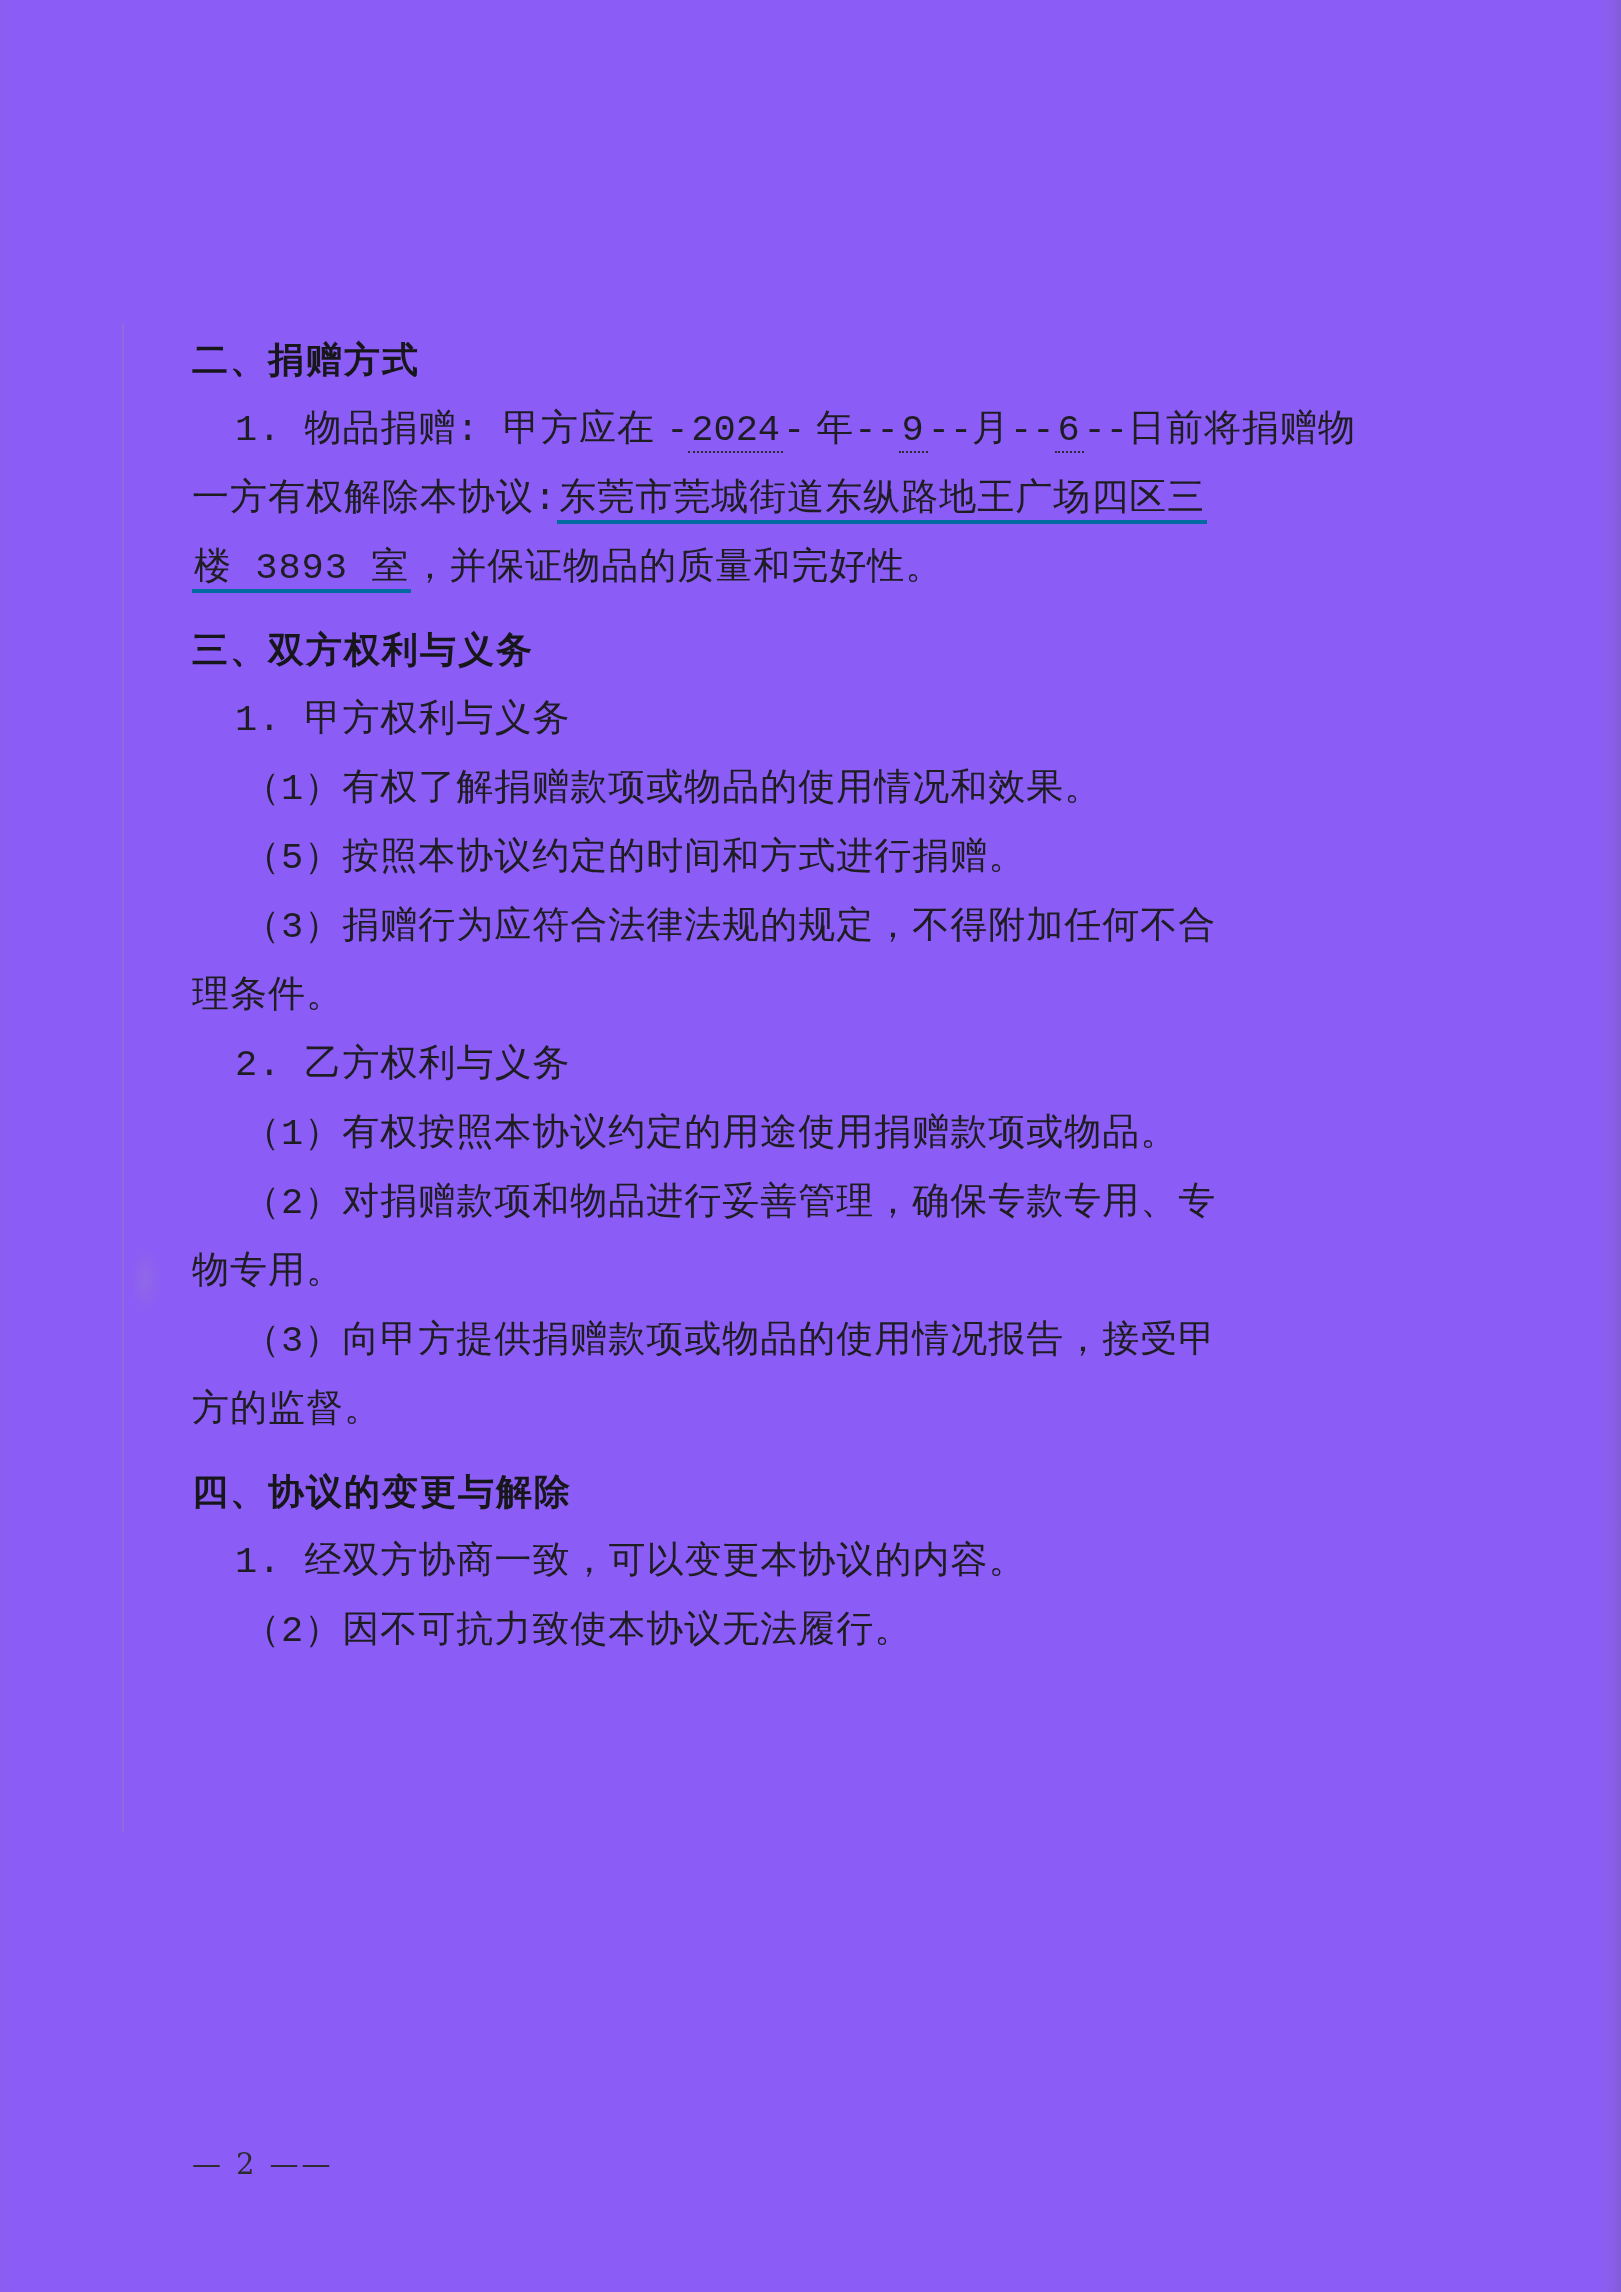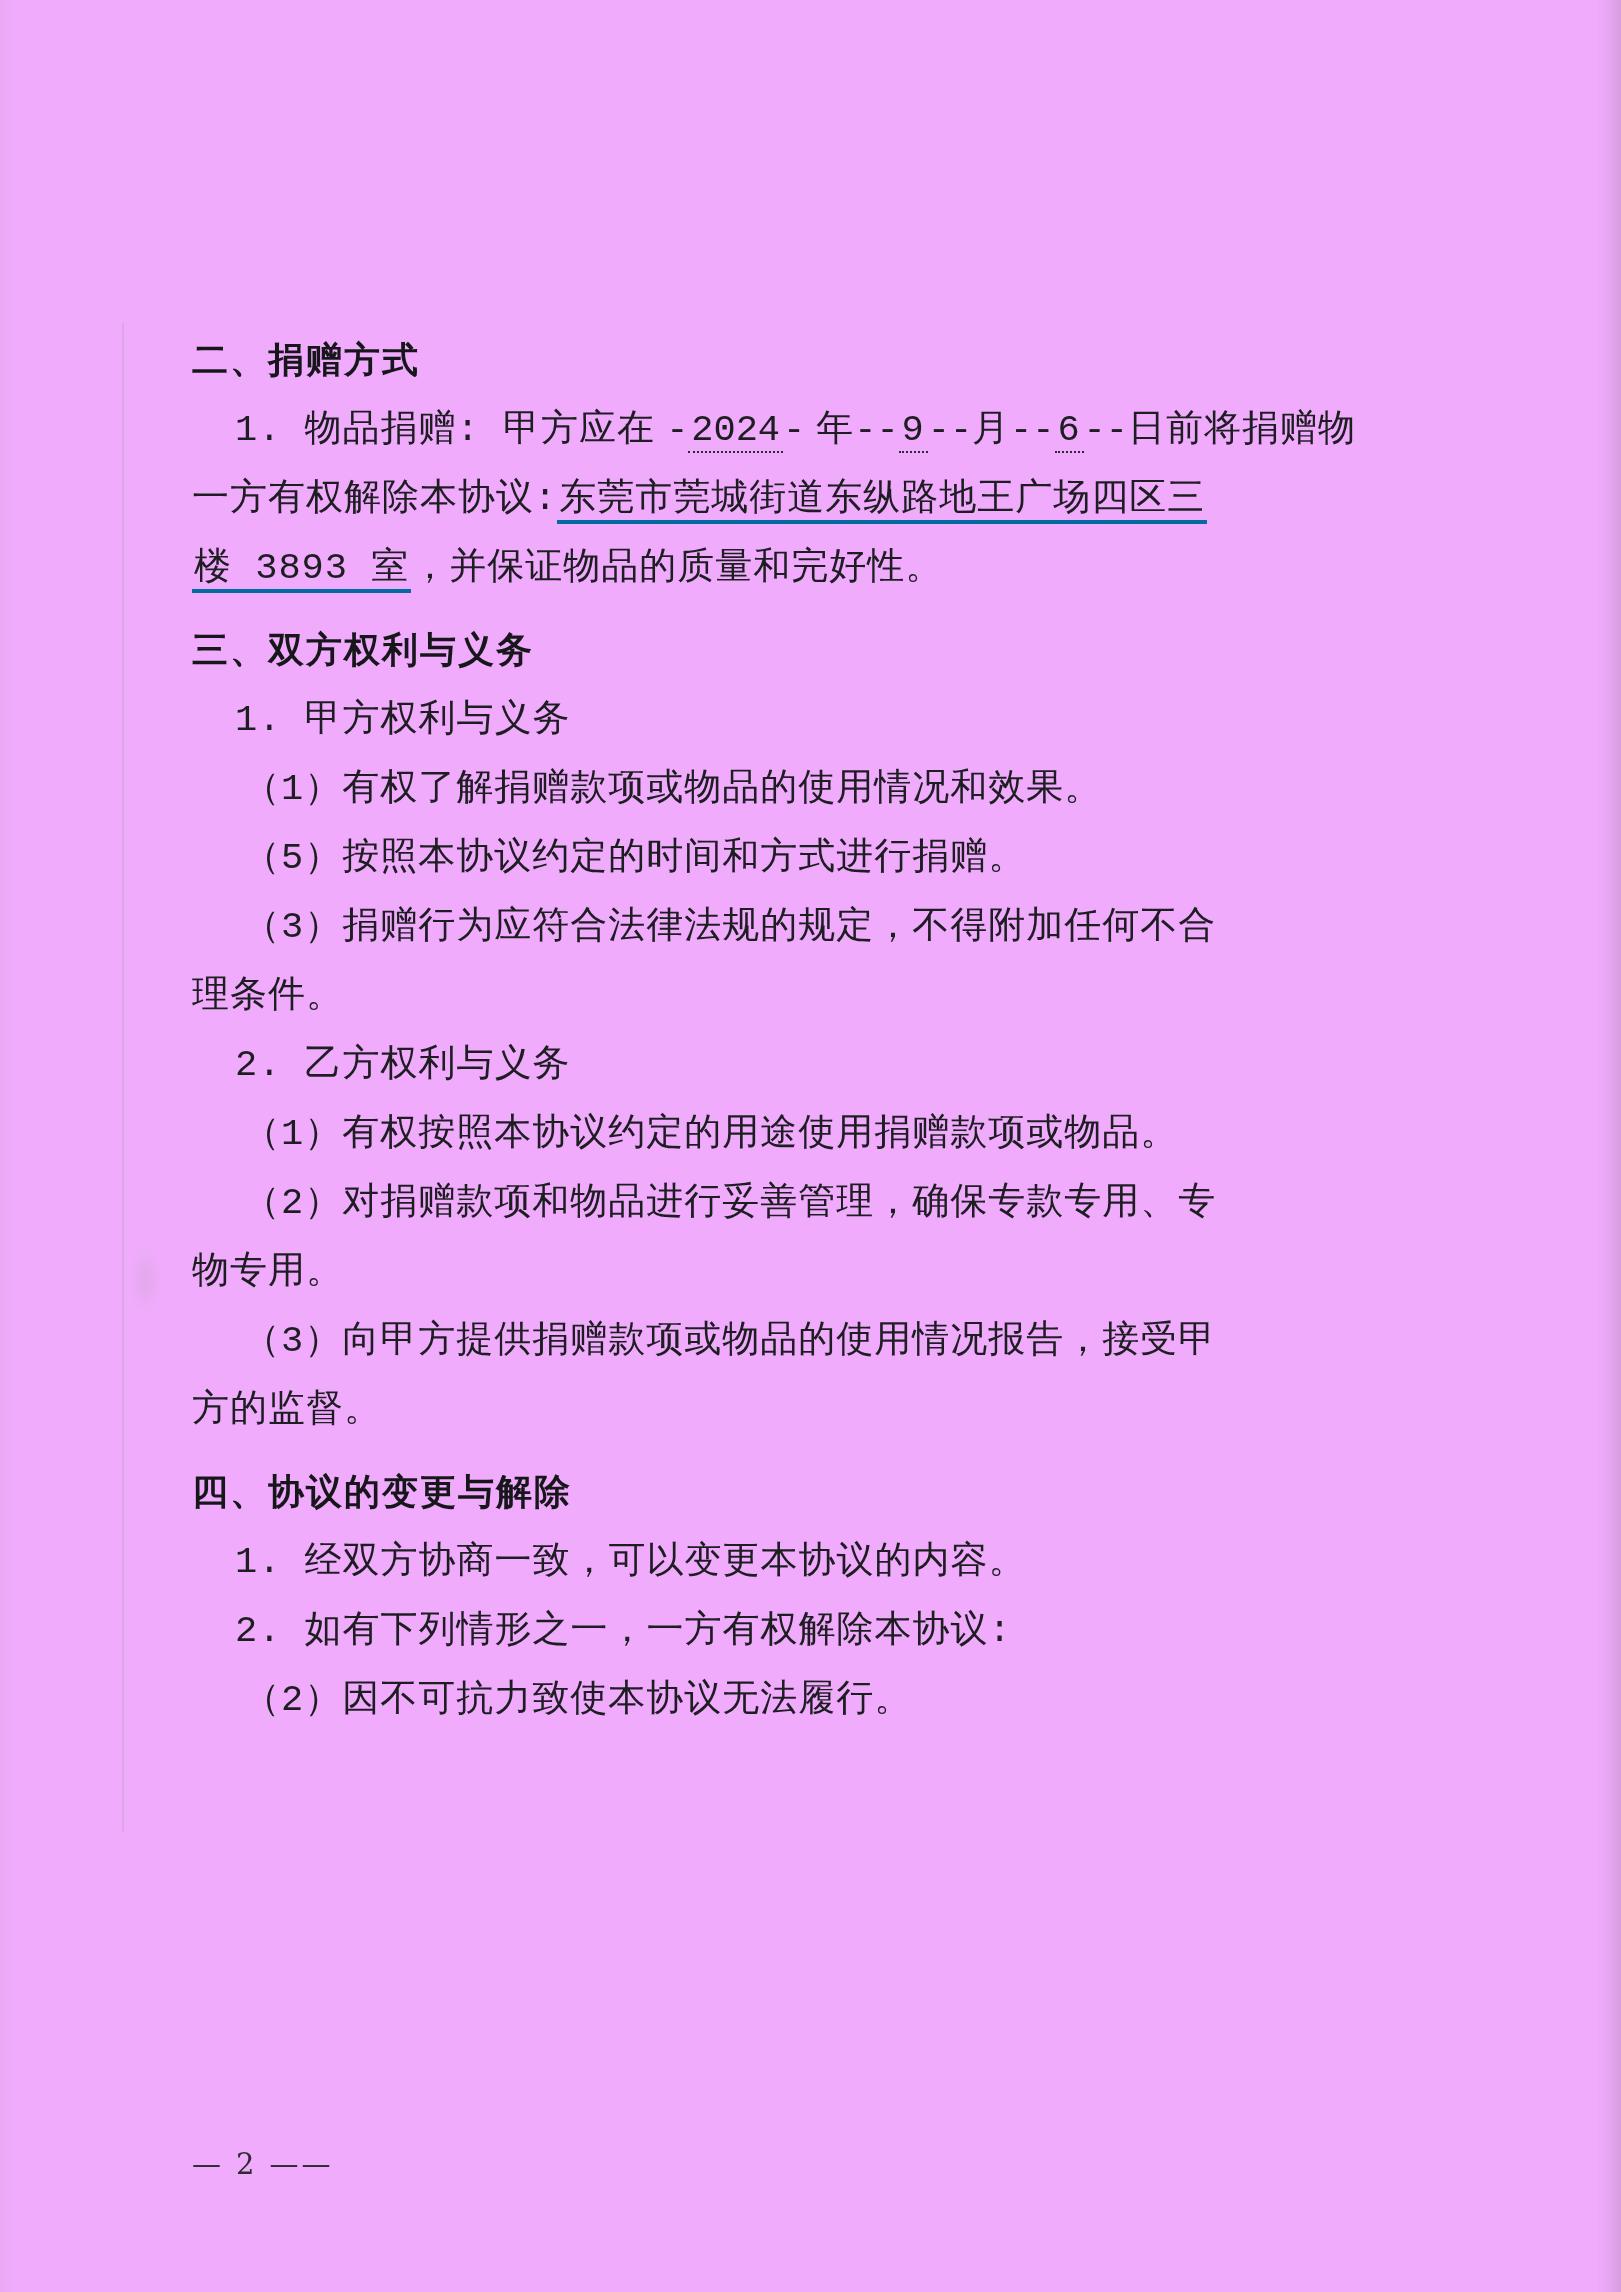--- a/index.html
+++ b/index.html
@@ -7,21 +7,21 @@
     padding: 0;
     background: #ffffff;
   }
   body {
     font-family: "DejaVu Sans", sans-serif;
   }
   .page {
     position: relative;
     width: 1621px;
     height: 2293px;
-    background: #f0abfc;
+    background: #8b5cf6;
     overflow: hidden;
   }
   
   .scan-edge-right {
     position: absolute;
     top: 0;
     right: 0;
     width: 25.5px;
     height: 100%;
     background: linear-gradient(to right, rgba(255,255,255,0) 0%, rgba(120,120,120,0.10) 60%, rgba(90,90,90,0.18) 100%);
@@ -142,21 +142,20 @@
     <div class="line indent1">2. 乙方权利与义务</div>
     <div class="line indent2">（1）有权按照本协议约定的用途使用捐赠款项或物品。</div>
     <div class="line indent2">（2）对捐赠款项和物品进行妥善管理，确保专款专用、专</div>
     <div class="line hang">物专用。</div>
     <div class="line indent2">（3）向甲方提供捐赠款项或物品的使用情况报告，接受甲</div>
     <div class="line hang">方的监督。</div>
 
     <div class="heading">四、协议的变更与解除</div>
 
     <div class="line indent1">1. 经双方协商一致，可以变更本协议的内容。</div>
-    <div class="line indent1">2. 如有下列情形之一，一方有权解除本协议:</div>
     <div class="line indent2">（2）因不可抗力致使本协议无法履行。</div>
 
   </div>
 
   <div class="footer">— 2 ——</div>
 
 </div>
 
 
 </body></html>

